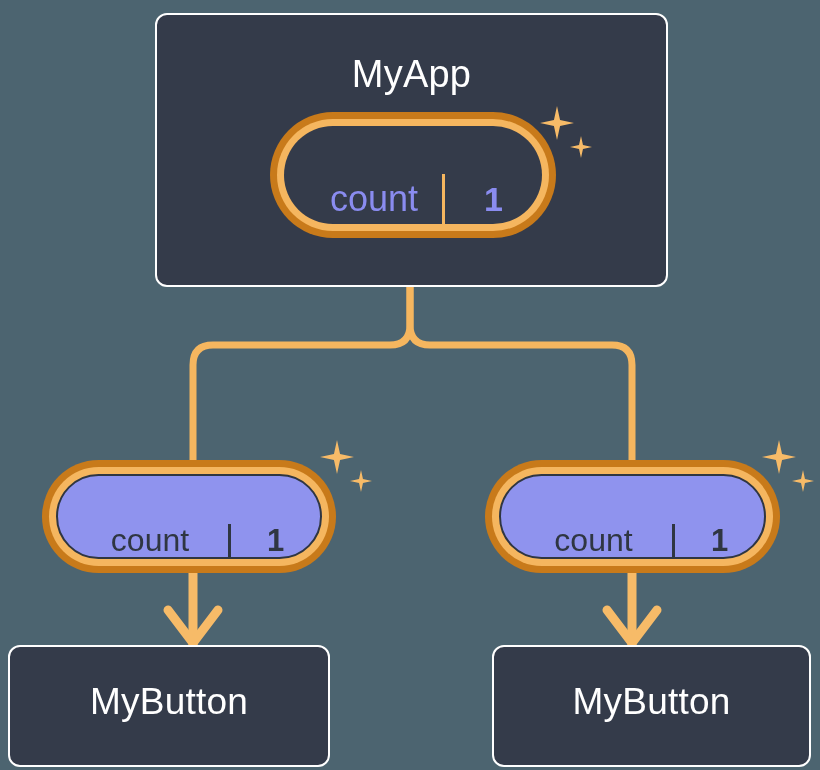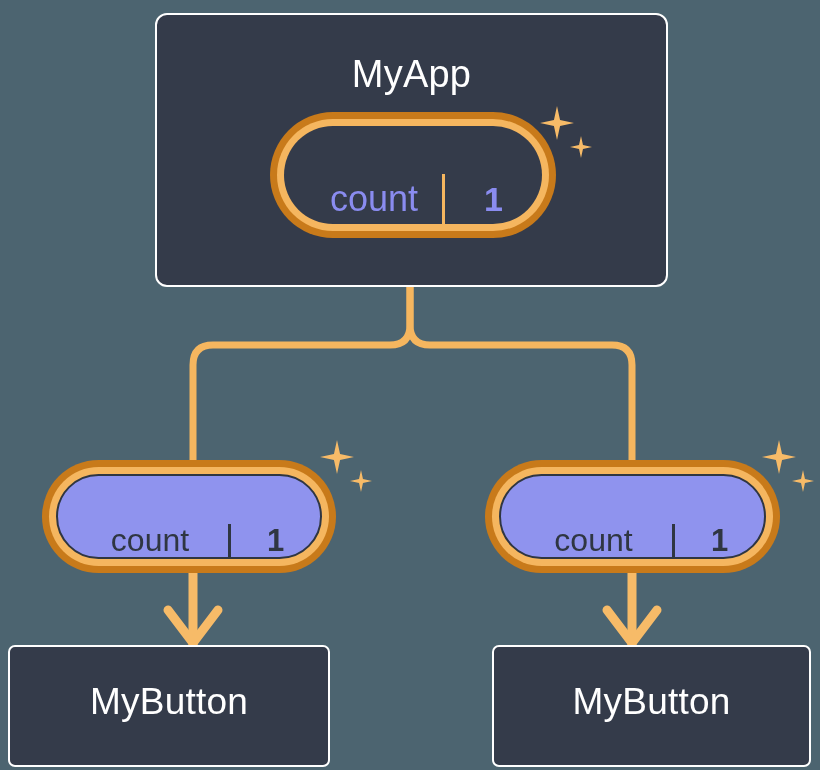--- a/index.html
+++ b/index.html
@@ -55,21 +55,21 @@
     height: 274px;
   }
   #card-myapp .card-title {
     top: 38px;
     font-size: 38px;
   }
 
   .card-mybutton {
     top: 645px;
     height: 122px;
-    border-radius: 7px;
+    border-radius: 12px;
   }
   #card-mybutton-left  { left: 8px;   width: 322px; }
   #card-mybutton-right { left: 492px; width: 319px; }
   .card-mybutton .card-title {
     top: 34px;
     font-size: 37px;
   }
 
   
   .pill {

